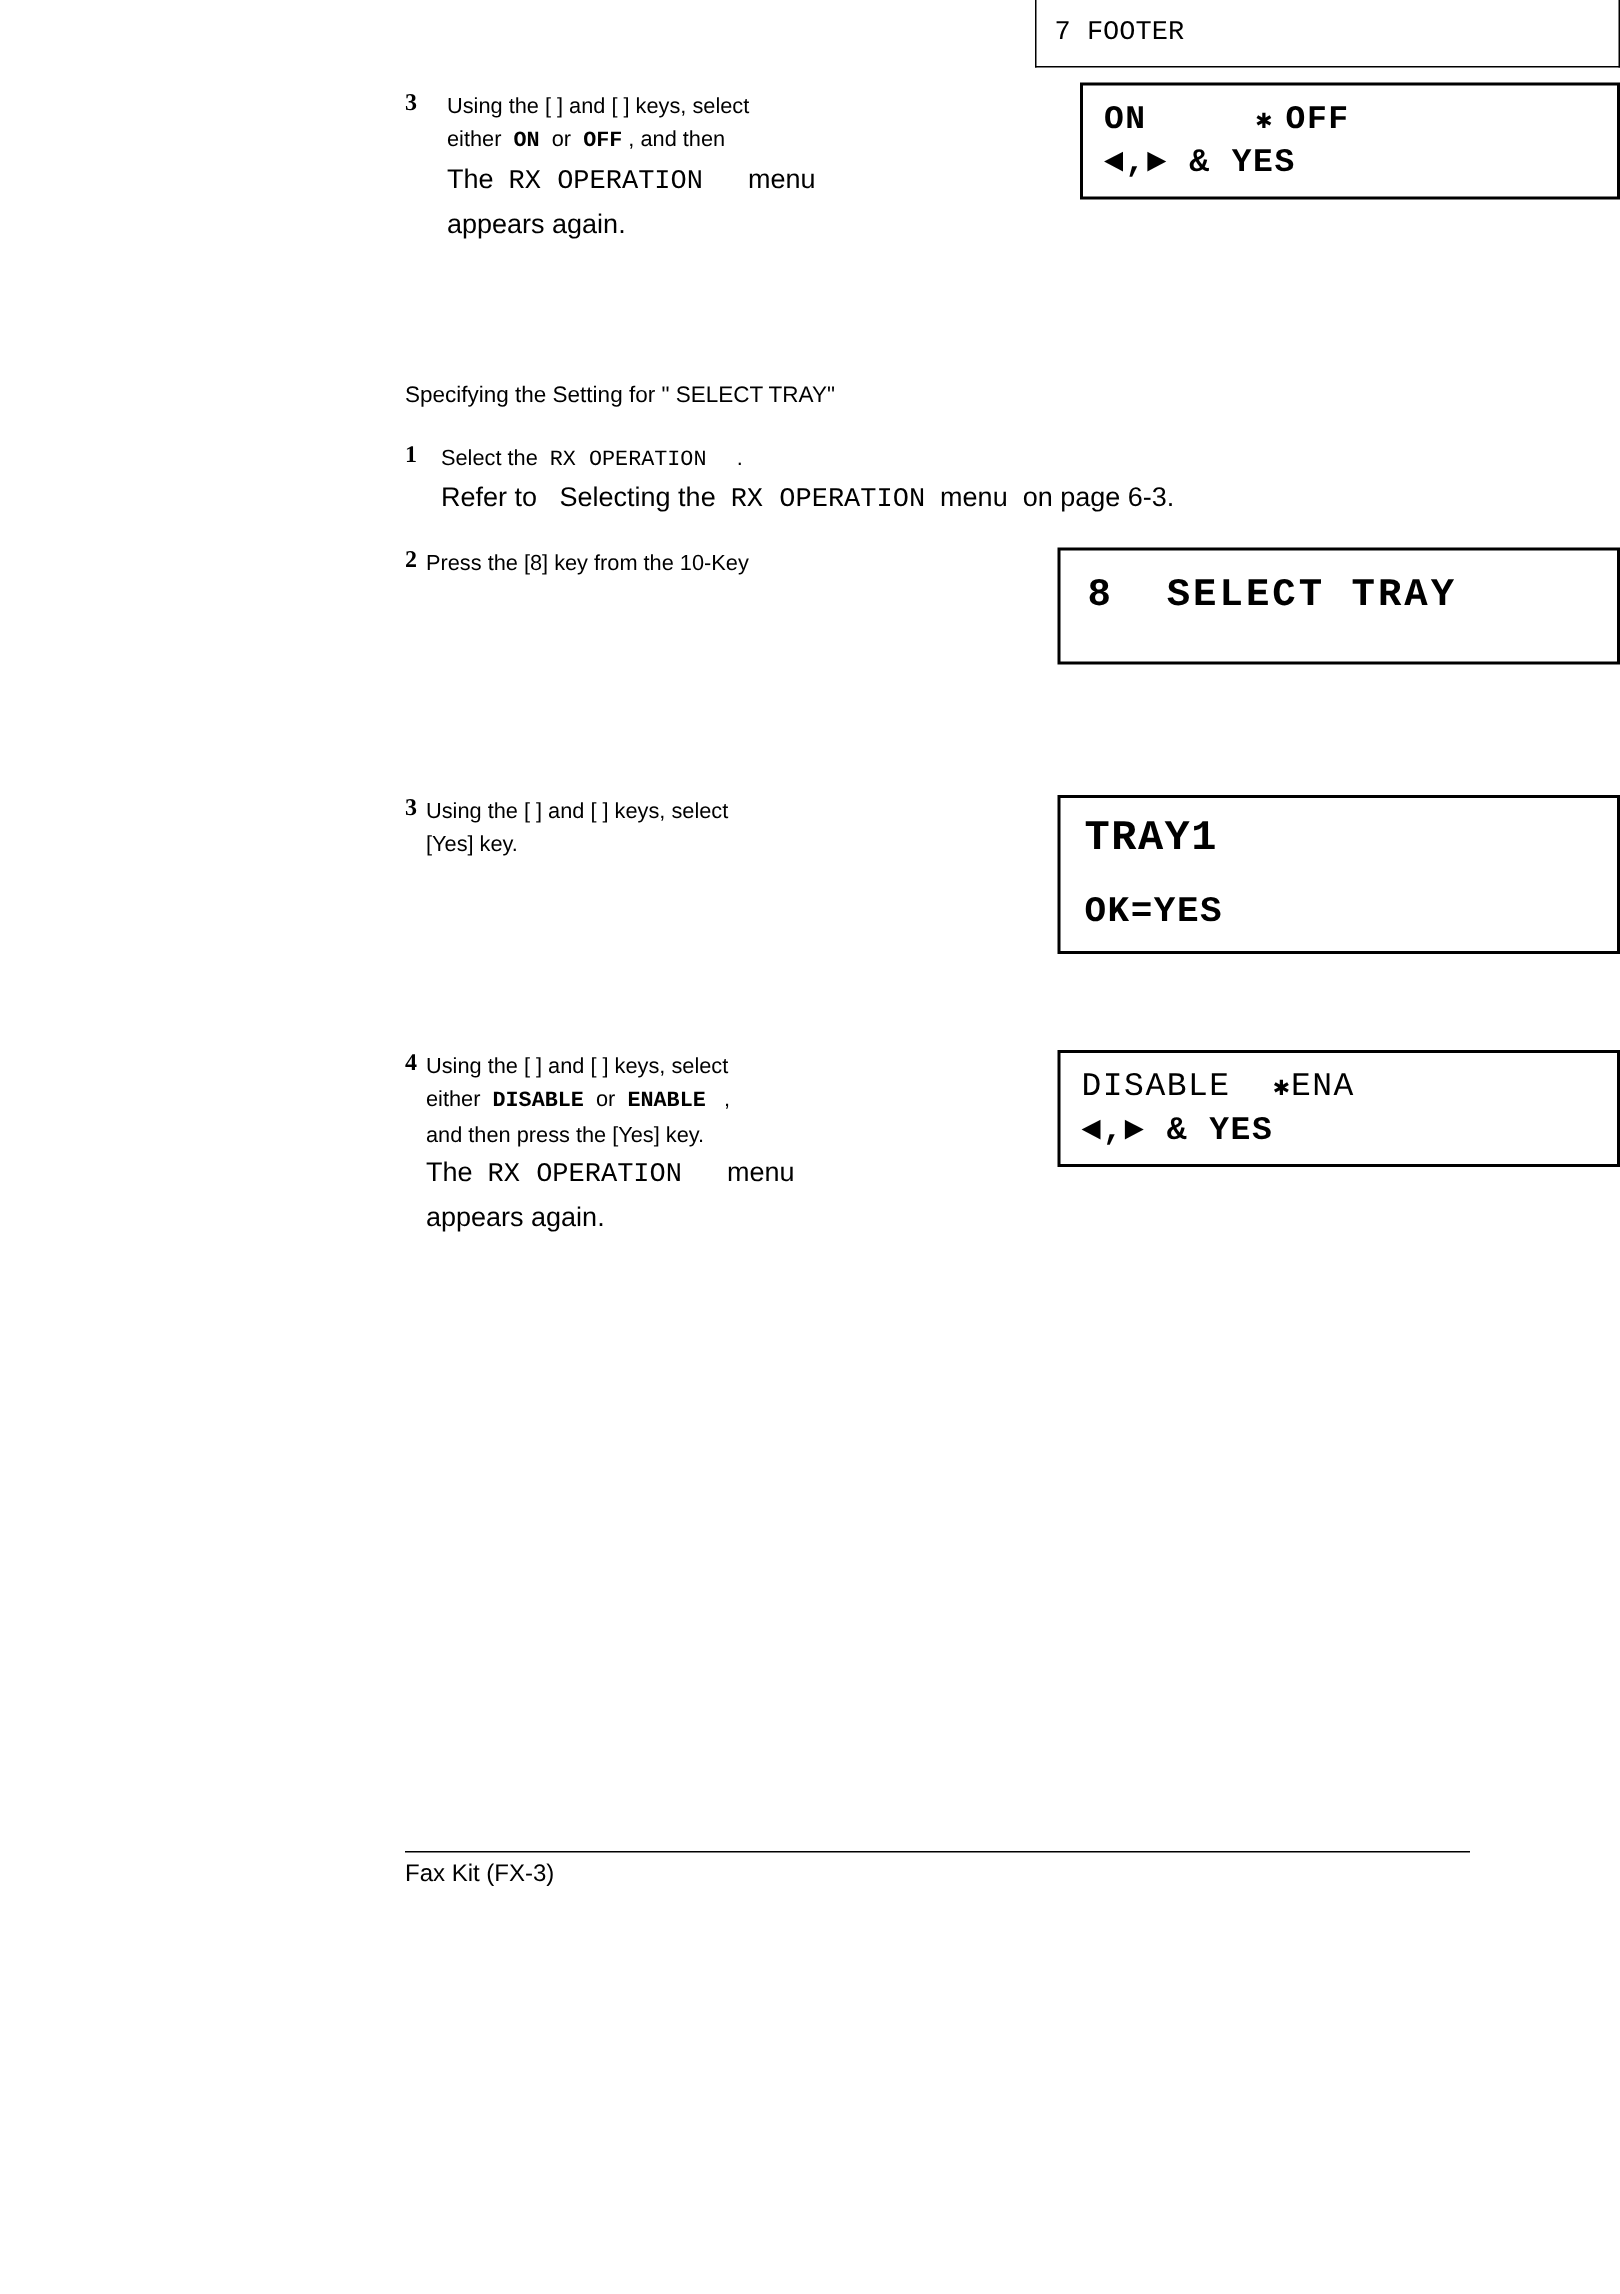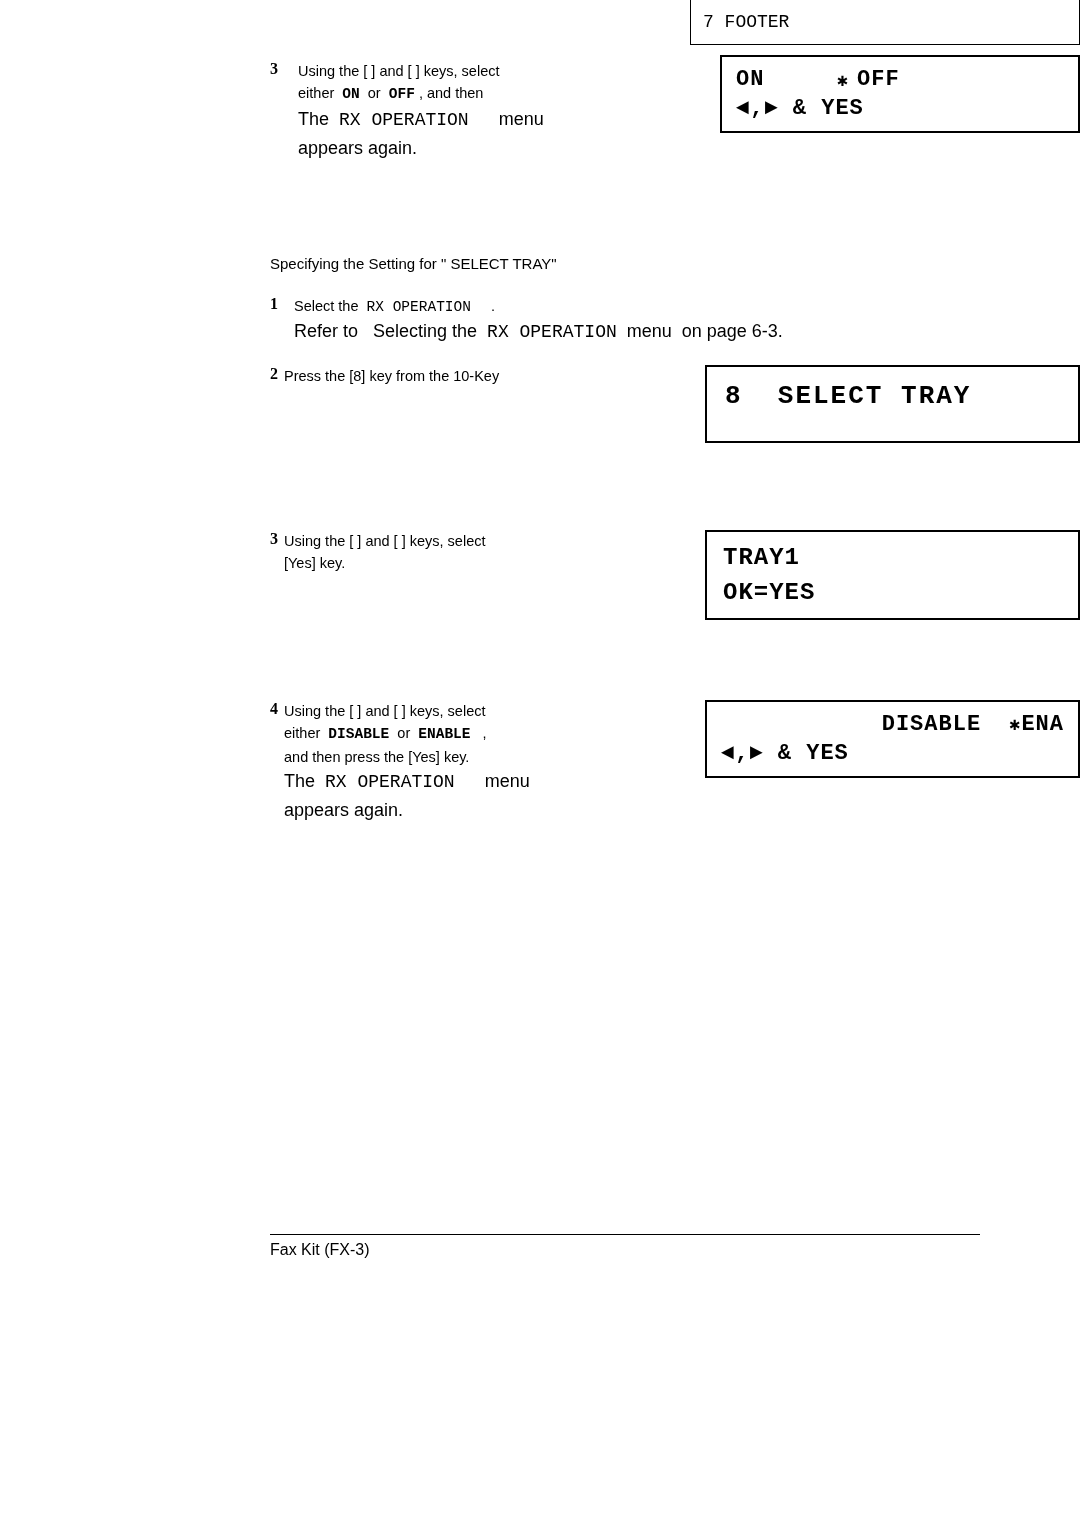--- a/index.html
+++ b/index.html
@@ -201,45 +201,44 @@
     
     .display-tray1 {
       width: 375px;
       min-width: 375px;
       border: 2px solid #000;
       padding: 12px 16px;
       font-family: 'Courier New', Courier, monospace;
     }
 
     .display-tray1 .tray-line1 {
-      font-size: 24px;
+      font-size: 28px;
       font-weight: bold;
       letter-spacing: 1px;
     }
     .display-tray1 .tray-line2 {
       font-size: 24px;
       font-weight: bold;
       letter-spacing: 1px;
-      margin-top: 8px;
+      margin-top: 20px;
     }
 
     
     .display-disable {
       width: 375px;
       min-width: 375px;
       border: 2px solid #000;
       padding: 10px 14px;
       font-family: 'Courier New', Courier, monospace;
     }
 
     .display-disable .dis-line1 {
       font-size: 22px;
-      font-weight: bold;
-      letter-spacing: 1px;
-      text-align: right;
+      font-weight: normal;
+      letter-spacing: 1px;
     }
     .display-disable .dis-line2 {
       font-size: 22px;
       font-weight: bold;
       letter-spacing: 1px;
       margin-top: 4px;
     }
 
     .asterisk { font-size: 18px; }
   </style>

